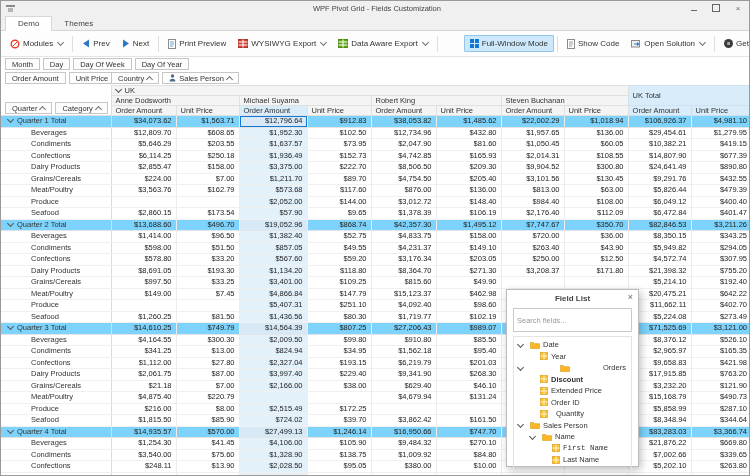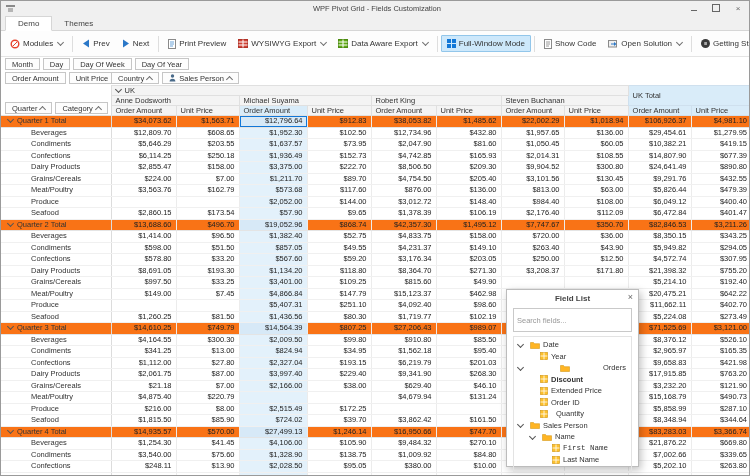--- a/index.html
+++ b/index.html
@@ -14,21 +14,21 @@
   .wbtn{width:22px;height:14px;display:flex;align-items:center;justify-content:center;color:#666;font-size:8px;}
   .ic-min{width:6px;border-top:1px solid #666;display:inline-block;margin-top:4px;}
   .ic-max{width:6px;height:6px;border:1px solid #666;display:inline-block;}
   
   .tabstrip{height:16px;background:#f0f0f0;border-bottom:1px solid #d6d6d6;display:flex;align-items:flex-end;padding-left:4px;box-sizing:border-box;}
   .tab{padding:2px 12px 2px 12px;font-size:8px;color:#444;}
   .tab.active{background:#fff;border:1px solid #d6d6d6;border-bottom:1px solid #fff;margin-bottom:-1px;}
   
   .toolbar{height:26px;background:#fdfdfd;border-bottom:1px solid #e4e4e4;display:flex;align-items:center;padding:0 3px;box-sizing:border-box;}
   .tbtn{display:flex;align-items:center;gap:3px;padding:3px 5px;border:1px solid transparent;border-radius:1px;white-space:nowrap;color:#333;}
-  .tbtn.active{background:#cde8fb;border-color:#92c6ea;}
+  .tbtn.active{background:#cde8fb;border-color:#92c6ea;margin-left:23px;}
   .tsep{width:1px;height:16px;background:#dedede;margin:0 3px;flex:none;}
   .cvd{width:4px;height:4px;border-right:1px solid #707070;border-bottom:1px solid #707070;transform:rotate(45deg);display:inline-block;flex:none;}
   .cvu{transform:rotate(-135deg);margin-top:2px;}
   .cvd.tb{margin-left:2px;margin-top:-2px;}
   .circ{width:9px;height:9px;border-radius:50%;display:inline-flex;align-items:center;justify-content:center;color:#fff;font-size:5.5px;line-height:1;flex:none;}
   .ic{display:inline-flex;align-items:center;flex:none;}
   
   .filter-row{height:14px;display:flex;align-items:center;gap:3px;padding-left:4px;background:#fff;}
   .fields-row{height:14px;display:flex;align-items:center;background:#fff;}
   .datafields{width:108px;display:flex;gap:3px;padding-left:4px;box-sizing:border-box;flex:none;}
@@ -38,21 +38,21 @@
   table{border-collapse:collapse;table-layout:fixed;width:750px;}
   th{background:#f4f4f4;border:1px solid #e0e0e0;font-weight:normal;text-align:left;padding:0 4px;font-size:7.5px;color:#333;height:8px;white-space:nowrap;overflow:hidden;}
   th.corner{background:#fff;border:none;border-right:1px solid #dcdcdc;border-bottom:1px solid #e0e0e0;vertical-align:bottom;padding:0;}
   .rowchips{display:flex;gap:3px;padding:0 0 1px 4px;}
   th.grp{height:9px;}
   th.grand{background:#d9ecf9;border-color:#cfe0ee;}
   th.hl{background:#d9ecf9;}
   td{padding:0 4px;font-size:7.5px;white-space:nowrap;overflow:hidden;border-left:1px solid #ececec;border-bottom:1px solid #f0f0f0;height:10.5px;line-height:10.5px;box-sizing:border-box;}
   td.num{text-align:right;color:#222;}
   td.rowlabel{border-left:none;border-right:1px solid #dcdcdc;color:#333;padding-left:30px;}
-  tr.total td{background:#f97316;border-bottom:1px solid #e4e4e4;}
+  tr.total td{background:#7dd3fc;border-bottom:1px solid #e4e4e4;}
   tr.total td.rowlabel{padding-left:7px;}
   td.hl{background:#e3f1fb;}
   tr.total td.hl{background:#d7e9f7;}
   td.focus{box-shadow:inset 0 0 0 1px #1177d7;}
   .cvd.g{border-color:#555;margin-right:4px;margin-bottom:1px;}
   
   .fieldlist{position:absolute;left:505px;top:288px;width:133px;height:178px;background:#fff;border:1px solid #bcbcbc;box-shadow:2px 3px 8px rgba(0,0,0,0.25);z-index:10;box-sizing:border-box;}
   .fl-head{height:17px;position:relative;display:flex;align-items:center;justify-content:center;}
   .fl-title{font-weight:bold;font-size:8px;color:#444;}
   .fl-close{position:absolute;right:5px;top:3px;color:#666;font-size:9px;line-height:9px;}

